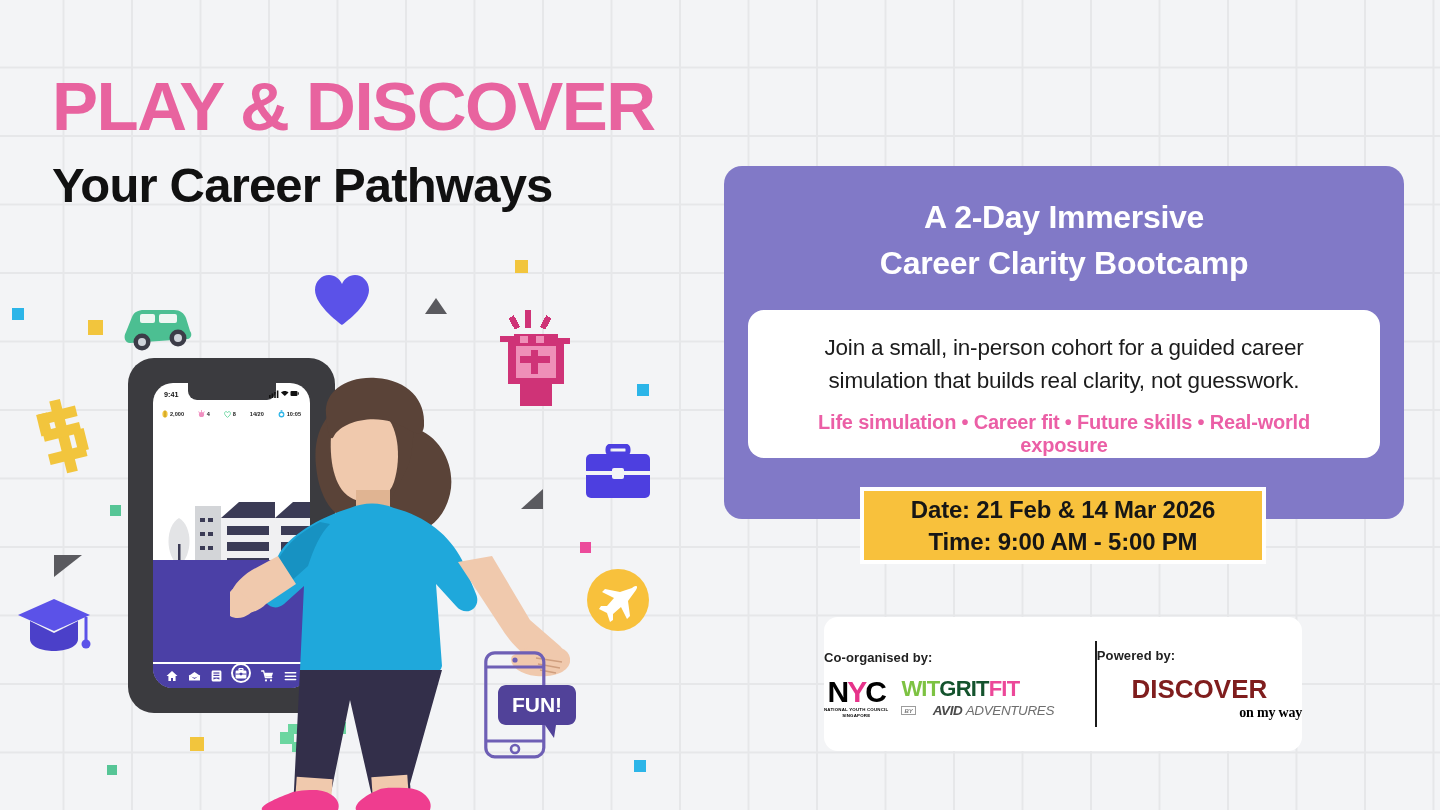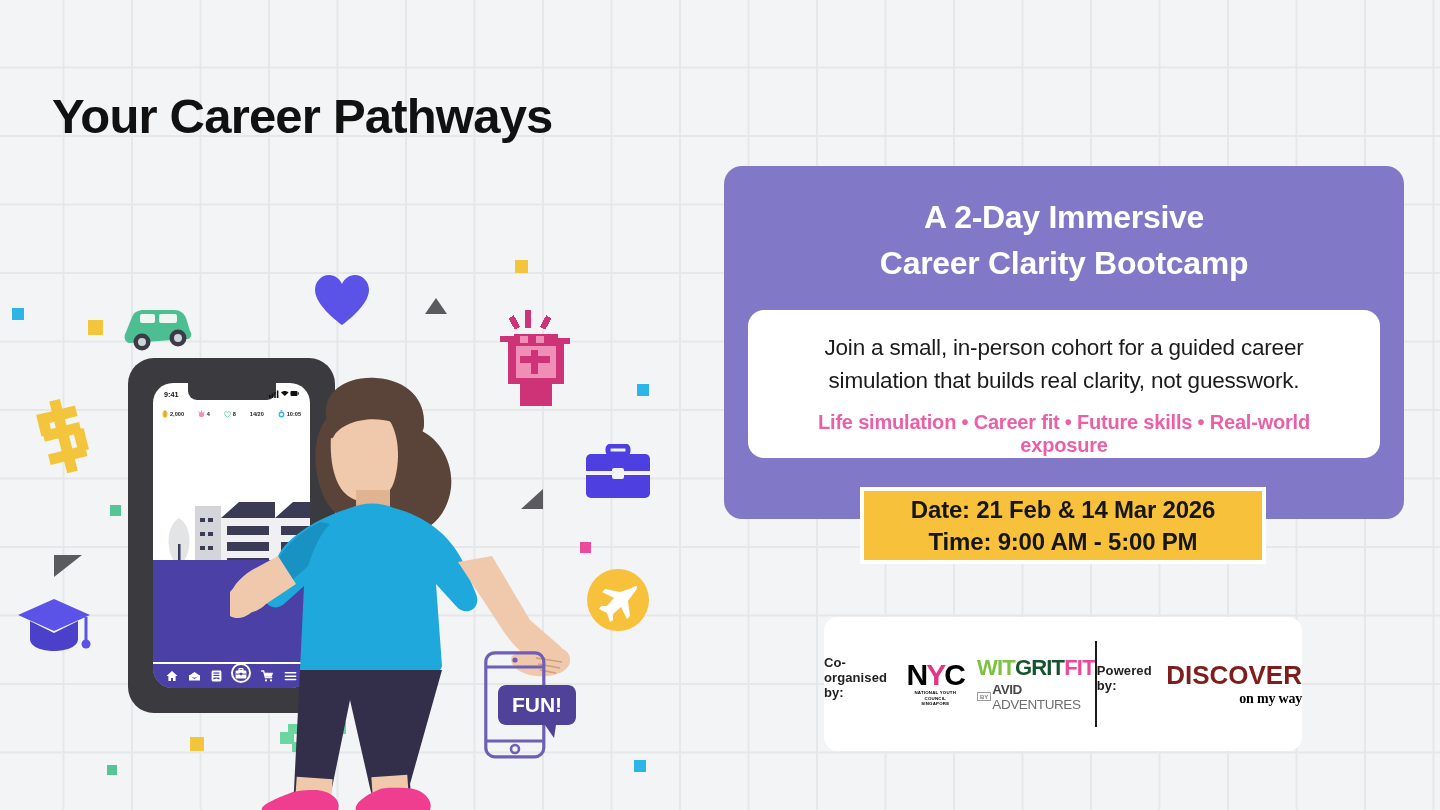--- a/index.html
+++ b/index.html
@@ -60,37 +60,37 @@
     display:flex; flex-direction:column; align-items:center;
     justify-content:center;
   }
   .date-line { font-size:24px; font-weight:800; color:#161616; line-height:1.32; letter-spacing:-0.2px; }
 
   
   #logo-bar {
     position:absolute; left:824px; top:617px; width:478px; height:134px;
     background:#ffffff; border-radius:14px; display:flex; align-items:center;
   }
-  .logo-col { flex:1; display:flex; flex-direction:row; align-items:center; }
+  .logo-col { flex:1; display:flex; flex-direction:column; }
   .logo-col.left  { flex:1.32; }
   .logo-caption { font-size:13px; font-weight:700; color:#222; margin-bottom:13px; letter-spacing:0.1px; }
   #logo-divider { width:2px; height:86px; background:#1b1b1b; }
   .logo-row { display:flex; align-items:center; gap:13px; }
 
   
   #nyc-logo { display:flex; flex-direction:column; align-items:center; }
   .nyc-word { font-size:30px; font-weight:900; color:#000; letter-spacing:-2px; line-height:0.9; position:relative; }
   .nyc-word .pinkslash { color:#e6338a; }
   .nyc-sub { font-size:4.4px; font-weight:700; color:#000; letter-spacing:0.2px; margin-top:2px; text-align:center; line-height:1.35; }
 
   
   #wgf-logo { display:flex; flex-direction:column; align-items:flex-start; }
   .wgf-top { font-size:22px; font-weight:900; letter-spacing:-0.8px; line-height:1; }
   .wgf-wit { color:#7dc242; } .wgf-grit { color:#14532d; } .wgf-fit { color:#ec4899; }
-  .wgf-bottom { display:flex; align-items:center; gap:1px; margin-top:3px; }
+  .wgf-bottom { display:flex; align-items:center; gap:17px; margin-top:3px;font-style:italic; }
   .wgf-by { font-size:6px; font-weight:700; color:#7d7d7d; border:1px solid #9c9c9c; padding:0.5px 2px; }
   .wgf-avid { font-size:13.5px; font-weight:800; color:#4a4a4a; letter-spacing:-0.4px; }
   .wgf-avid .light { font-weight:500; color:#6e6e6e; }
 
   
   #disc-logo { display:flex; flex-direction:column; align-items:center; }
   .disc-word { font-size:26px; font-weight:900; color:#7f1d1d; letter-spacing:0px; line-height:1; position:relative; }
   .disc-sub { font-size:14px; font-weight:800; color:#000; margin-top:3px; align-self:flex-end; letter-spacing:-0.2px;font-family:Liberation Serif, serif; }
 
   
@@ -138,20 +138,21 @@
 
   
   #fun-phone { position:absolute; left:484px; top:651px; width:92px; height:108px; }
 </style>
 </head>
 <body>
 
 <div id="grid"></div>
 
 <div id="headline">
+  <div id="title-main">PLAY &amp; DISCOVER</div>
   <div id="title-sub">Your Career Pathways</div>
 </div>
 
 <div id="stage">
 
   <div class="deco" style="left:12px;top:308px;width:12px;height:12px;background:#2cb5e8;"></div>
   <div class="deco" style="left:88px;top:320px;width:15px;height:15px;background:#f2c53d;"></div>
   <div class="deco" style="left:110px;top:505px;width:11px;height:11px;background:#56c596;"></div>
   <div class="deco" style="left:515px;top:260px;width:13px;height:13px;background:#f2c53d;"></div>
   <div class="deco" style="left:637px;top:384px;width:12px;height:12px;background:#2cb5e8;"></div>

